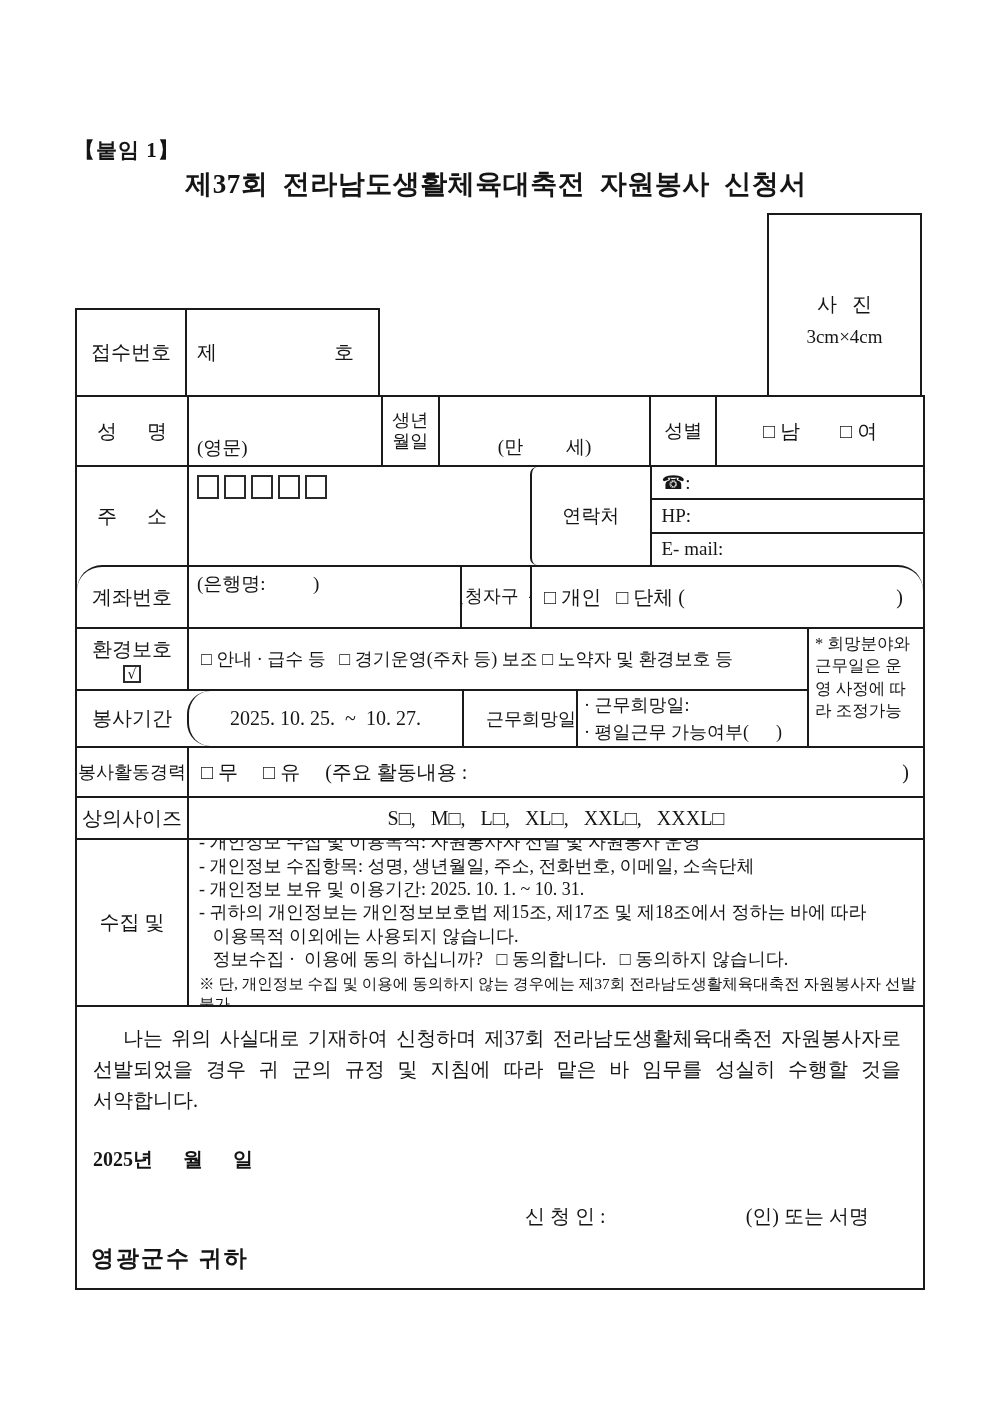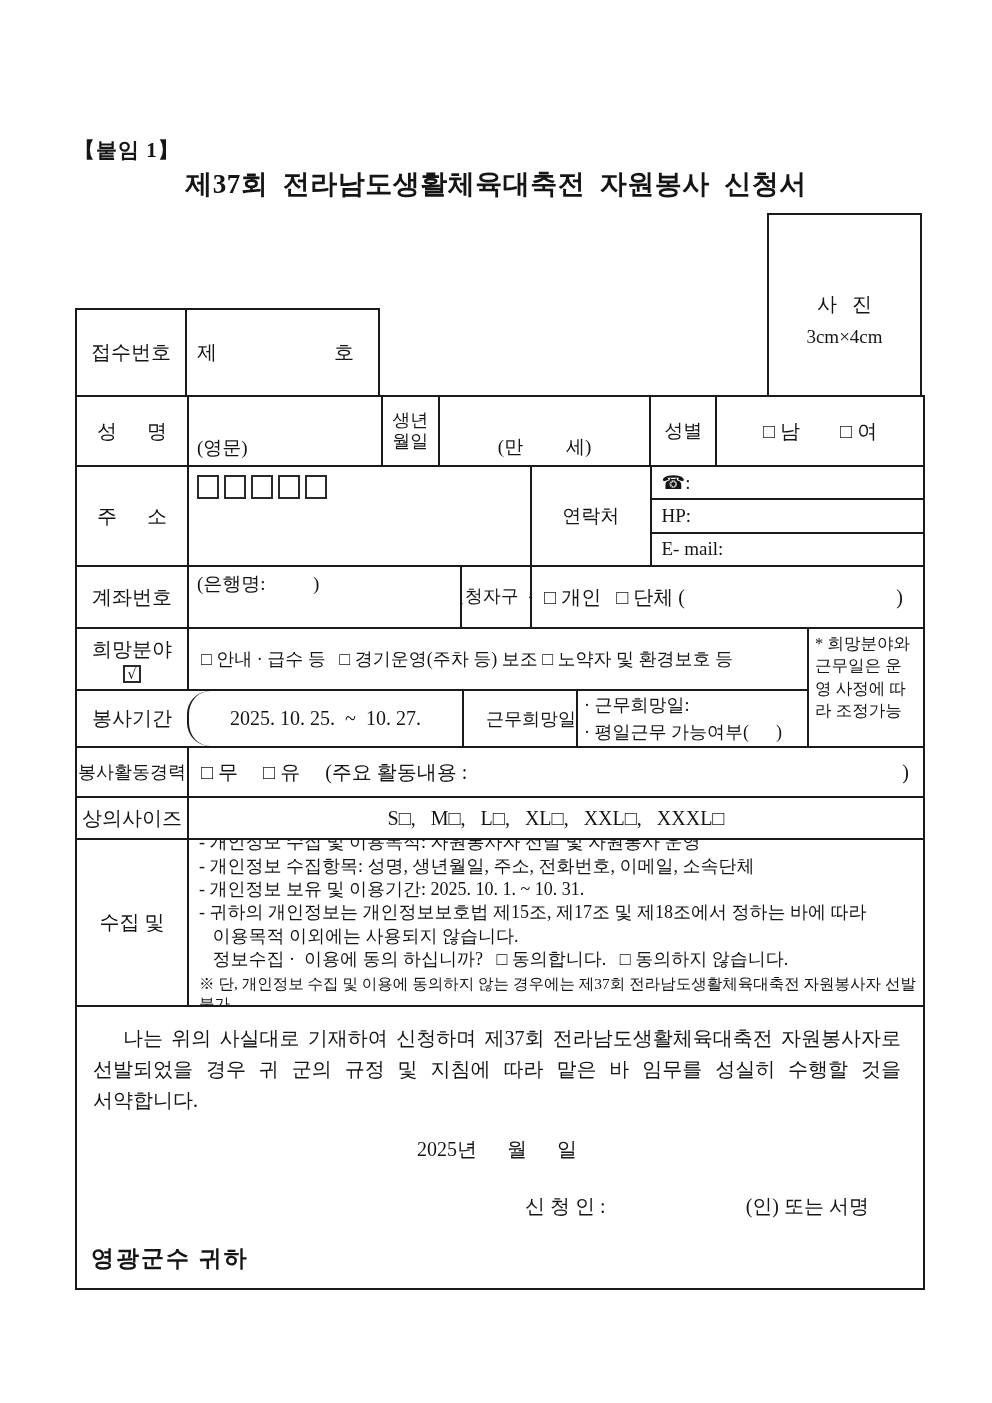--- a/index.html
+++ b/index.html
@@ -53,28 +53,28 @@
   .r-name { height:68px; }
   .c-eng   { width:195px; align-items:flex-end; padding:0 0 4px 8px; font-size:19px; }
   .c-birth { width:57px; flex-direction:column; justify-content:center; font-size:18px; line-height:1.15; }
   .c-age   { width:213px; align-items:flex-end; justify-content:center; padding-bottom:5px; font-size:19px; }
   .c-sexlab{ width:66px; justify-content:center; font-size:19px; }
   .c-sex   { width:209px; justify-content:center; font-size:20px; }
 
   
   .r-addr { height:100px; }
   .c-addr { width:345px; align-items:flex-start; padding:8px 0 0 8px; }
-  .c-contactlab { width:120px; justify-content:center; font-size:19px; }
+  .c-contactlab { width:120px; justify-content:center; font-size:19px;border-radius:7px; }
   .contact-col { width:275px; display:flex; flex-direction:column; border-left:2px solid #1a1a1a; }
   .contact-sub { flex:1; display:flex; align-items:center; padding-left:10px; font-size:19px;
                  border-top:2px solid #1a1a1a; }
   .contact-sub:first-child { border-top:none; }
 
   
-  .r-acct { height:62px; }
+  .r-acct { height:62px;border-radius:25px; }
   .c-bank { width:275px; align-items:flex-start; padding:4px 0 0 8px; font-size:19px; }
   .c-applicant { width:70px; justify-content:center; font-size:18px; line-height:1.2; }
   .c-type { width:395px; font-size:20px; padding:0 20px 0 12px; }
   .c-type .close { margin-left:auto; }
 
   
   .combo { display:flex; border-top:2px solid #1a1a1a; }
   .combo-left { width:730px; display:flex; flex-direction:column; }
   .subrow { display:flex; }
   .sub-hope { height:60px; }
@@ -99,21 +99,21 @@
   .r-priv { height:167px; }
   .c-privlab { line-height:1.35; }
   .c-priv { flex:1; flex-direction:column; align-items:flex-start; justify-content:center;
             font-size:18px; line-height:1.3; padding-left:10px; }
   .c-priv .warn { font-size:15.5px; margin-top:2px; }
 
   
   .r-bottom { height:283px; }
   .c-bottom { flex:1; display:block; position:relative; padding:16px 22px 0 16px; }
   .declaration { font-size:20px; line-height:1.55; text-align:justify; text-indent:30px; word-break:keep-all; }
-  .date-line { text-align:center; font-size:20px; margin-top:20px; white-space:pre; }
+  .date-line { text-align:left; font-size:20px; margin-top:30px; white-space:pre;font-weight:bold; }
   .sign-line { display:flex; justify-content:flex-end; align-items:center; margin-top:30px;
                padding-right:32px; font-size:20px; }
   .sign-line .applicant { margin-right:140px; }
   .recipient { position:absolute; left:14px; bottom:14px; font-size:23px; font-weight:bold; letter-spacing:2px; }
 </style>
 </head>
 <body>
 
 <div class="page">
 
@@ -184,21 +184,21 @@
       <div class="cell c-type pre">
         <span>□ 개인   □ 단체 (</span>
         <span class="close">)</span>
       </div>
     </div>
 
     <div class="combo">
       <div class="combo-left">
         <div class="subrow sub-hope">
           <div class="cell lab c-hopelab">
-            <span>희망분야</span>
+            <span>환경보호</span>
             <span class="cb cb-checked">√</span>
           </div>
           <div class="cell c-options pre">□ 안내 · 급수 등   □ 경기운영(주차 등) 보조 □ 노약자 및 환경보호 등</div>
         </div>
         <div class="subrow sub-period">
           <div class="cell lab">봉사기간</div>
           <div class="cell c-period pre">2025. 10. 25.  ~  10. 27.</div>
           <div class="cell c-worklab">근무희망일</div>
           <div class="cell c-workdetail">
             <span class="pre">· 근무희망일:</span>

